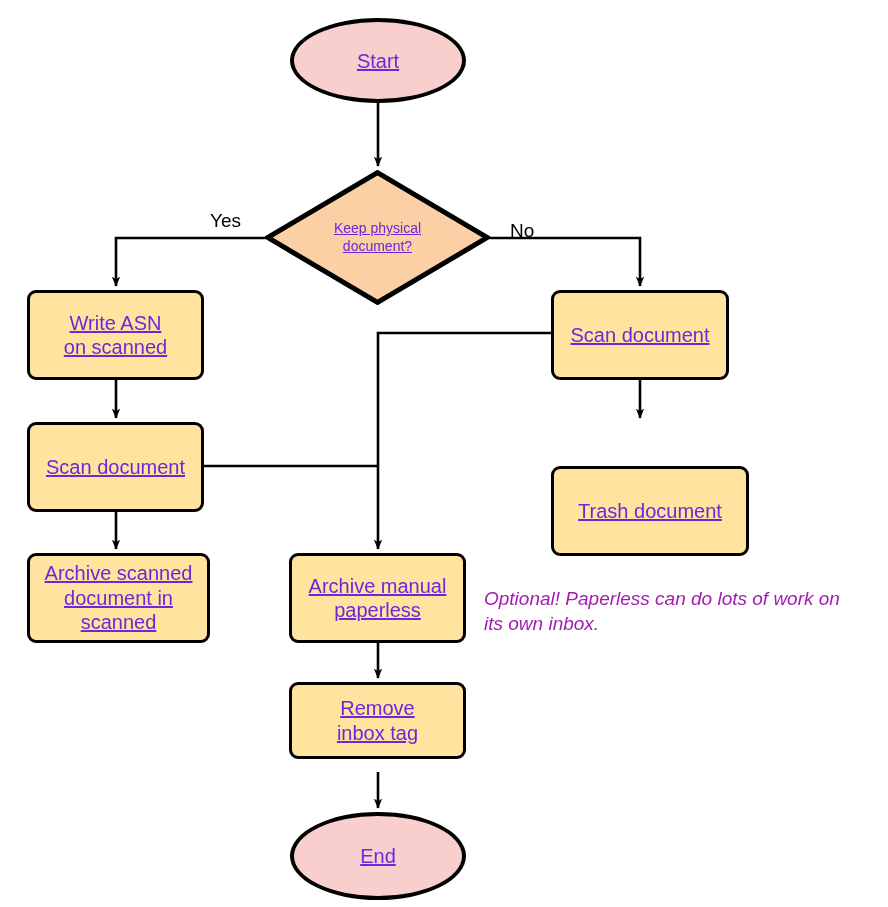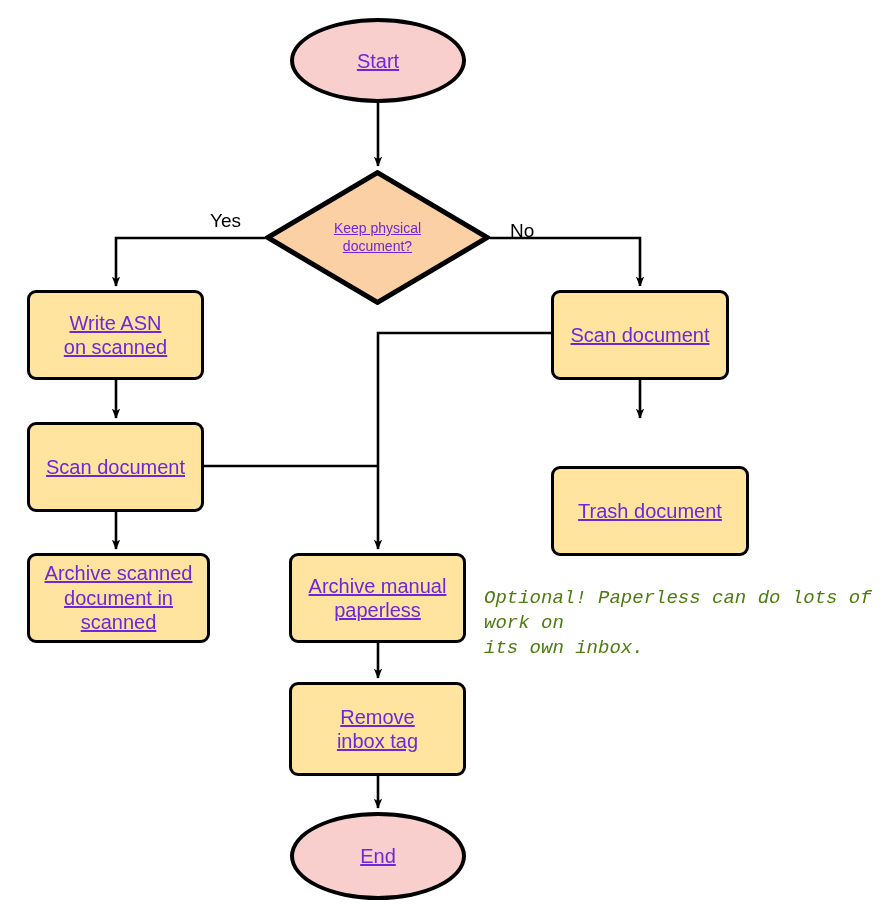--- a/index.html
+++ b/index.html
@@ -73,24 +73,23 @@
     position: absolute;
     font-size: 19px;
     color: #000000;
     white-space: nowrap;
     z-index: 3;
   }
   .annotation {
     position: absolute;
     font-size: 19px;
     font-style: italic;
-    color: #4d7c0f;
+    color: #a21caf;
     line-height: 1.32;
     z-index: 3;
-    font-family: Liberation Mono, monospace;
   }
 </style>
 </head>
 <body>
 
 <div id="canvas">
 
   <svg id="edge-layer" viewBox="0 0 888 907" xmlns="http://www.w3.org/2000/svg">
     <defs>
       <marker id="arrowhead" markerWidth="11" markerHeight="9" refX="9.4" refY="4.5" orient="auto" markerUnits="userSpaceOnUse">
@@ -163,21 +162,21 @@
     <span>Trash document</span>
   </div>
 
   <div class="node node-process" style="left:289px; top:553px; width:177px; height:90px;">
     <div>
       <div>Archive manual</div>
       <div>paperless</div>
     </div>
   </div>
 
-  <div class="node node-process" style="left:289px; top:682px; width:177px; height:94px;">
+  <div class="node node-process" style="left:289px; top:682px; width:177px; height:77px;">
     <div>
       <div>Remove</div>
       <div>inbox tag</div>
     </div>
   </div>
 
   <div class="node node-terminator" style="left:290px; top:812px; width:176px; height:88px;">
     <span>End</span>
   </div>
 

